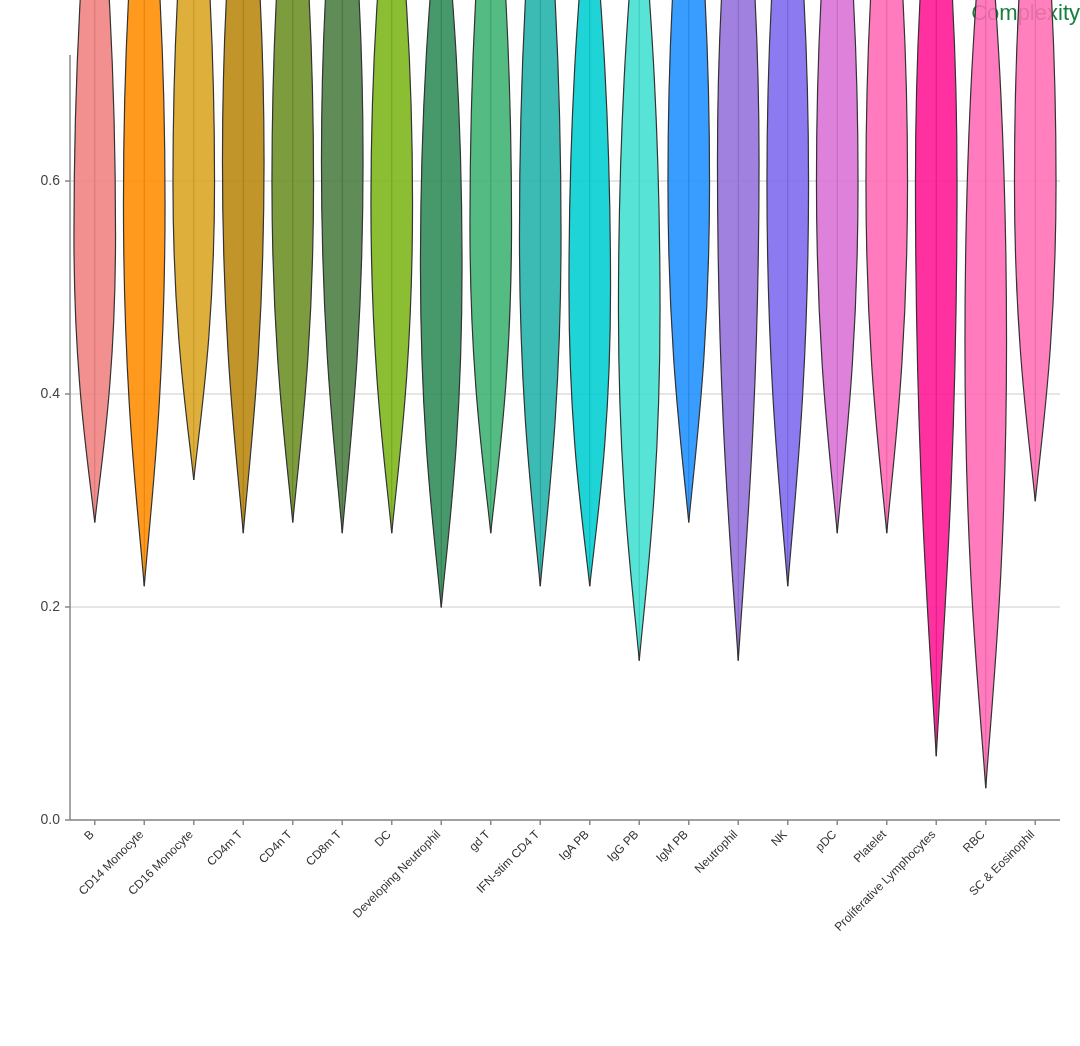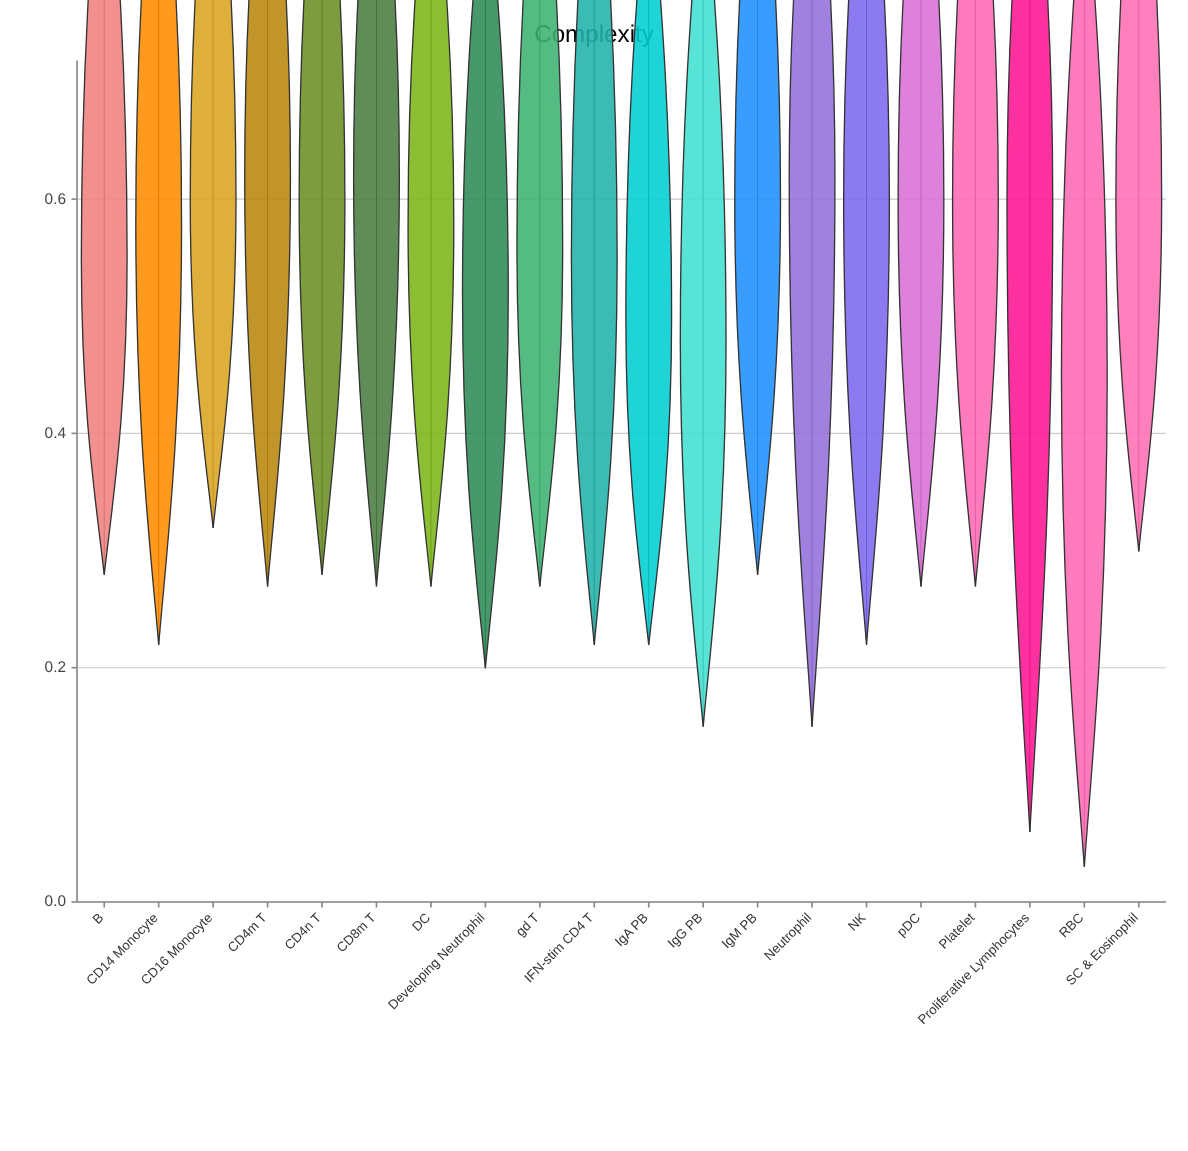--- a/index.html
+++ b/index.html
@@ -10,25 +10,24 @@
       height: 1046px;
       overflow: hidden;
     }
     .chart-container {
       width: 1080px;
       height: 1046px;
       position: relative;
       background: white;
     }
     .chart-title {
-      text-align: center;
+      text-align: right;
       font-size: 22px;
       font-weight: normal;
-      padding-top: 18px;
-      color: #000000;
+      color: #15803d;
       font-family: Arial, sans-serif;
     }
   </style>
 </head>
 <body>
 
 <div class="chart-container">
   <div class="chart-title">Complexity</div>
 
   <svg id="main-svg" width="1080" height="1046" style="position:absolute;top:0;left:0;">

